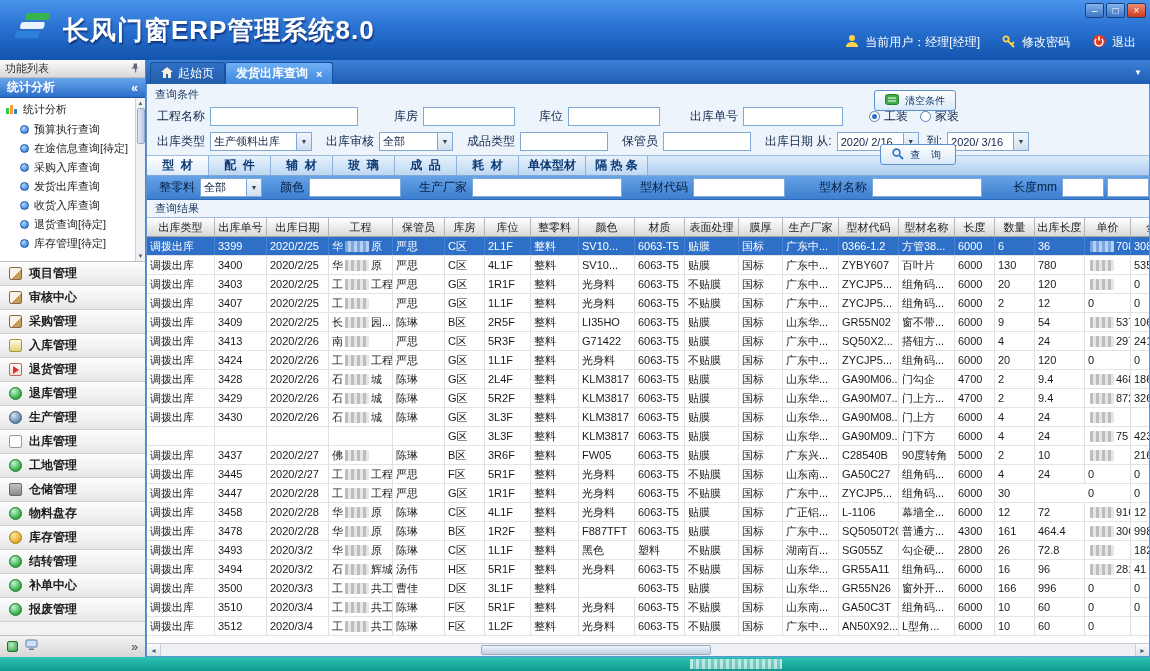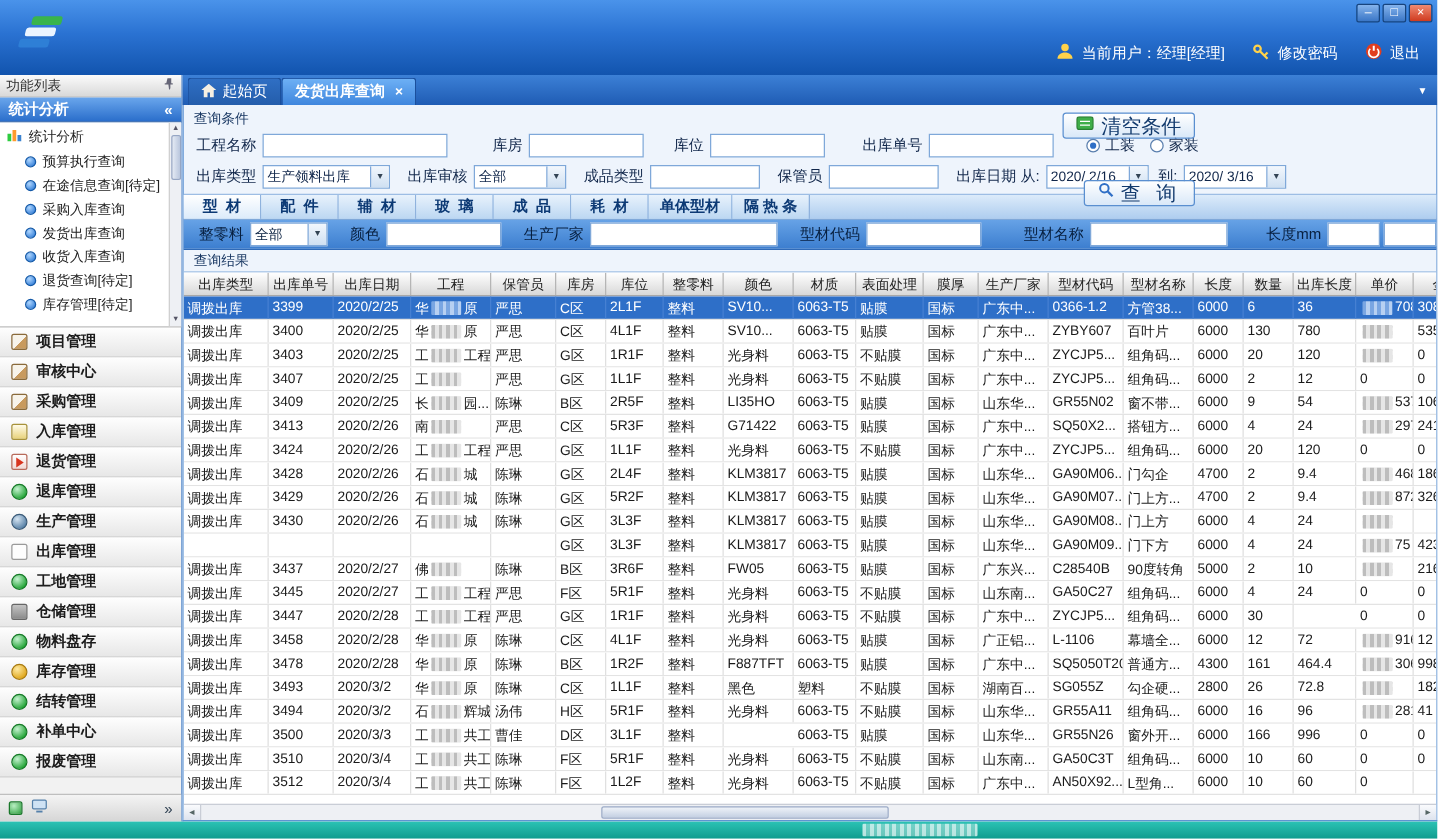--- a/index.html
+++ b/index.html
@@ -72,21 +72,21 @@
   .qrow{display:flex;align-items:center;height:25px;font-size:12px;color:#10264a;white-space:nowrap}
   .tbox{height:19px;border:1px solid #7fa8d9;background:#fff;font-size:11px;padding:0 3px;font-family:inherit;outline:none}
   .combo{height:19px;border:1px solid #7fa8d9;background:#fff;display:inline-flex;align-items:center;font-size:11px;
          padding-left:3px;white-space:nowrap;overflow:hidden}
   .combo .arrow{margin-left:auto;width:15px;align-self:stretch;background:linear-gradient(#f2f7fd,#cfe0f2);
                 border-left:1px solid #7fa8d9;display:flex;align-items:center;justify-content:center;font-size:7px;color:#345;flex:none}
   .radio{display:inline-flex;align-items:center;gap:4px;cursor:default}
   .rdot{width:11px;height:11px;border-radius:50%;border:1px solid #5a7fae;background:#fff;position:relative;flex:none}
   .rdot.on::after{content:"";position:absolute;inset:2px;border-radius:50%;background:#2f6fc6}
   .btn{height:21px;border:1px solid #5a8fd0;border-radius:3px;background:linear-gradient(#ffffff,#d9e8f8);
-       display:inline-flex;align-items:flex-start;gap:6px;font-size:16px;color:#123a6d;padding:0 10px;cursor:default;position:absolute;right:193px}
+       display:inline-flex;align-items:center;gap:6px;font-size:10px;color:#123a6d;padding:0 10px;cursor:default;position:absolute;right:193px}
   .btn.clear{top:6px}
   .btn.search{top:60px;letter-spacing:4px}
 
   
   .mat-tabs{height:20px;flex:none;display:flex;background:linear-gradient(#dcebfa,#aecdef);border-bottom:1px solid #7fa8d9}
   .mat-tab{min-width:62px;padding:0 9px;display:flex;align-items:center;justify-content:center;font-size:12px;font-weight:bold;
            color:#0d3a75;border-right:1px solid #8fb2dd;background:linear-gradient(#e8f2fc,#bcd7f2);white-space:pre;cursor:default}
   .mat-tab.active{background:linear-gradient(#ffffff,#dcebfa)}
 
   
@@ -135,20 +135,21 @@
   <div class="brand">
     <span>
       <svg width="42" height="42" viewBox="0 0 42 42">
         <g transform="skewX(-14)">
           <rect x="16" y="6" width="24" height="7" rx="2" fill="#39b44c"></rect>
           <rect x="13" y="15" width="24" height="7" rx="2" fill="#eaf4ff"></rect>
           <rect x="10" y="24" width="24" height="7" rx="2" fill="#2e7fd6"></rect>
         </g>
       </svg>
     </span>
+    <span class="app-title">长风门窗ERP管理系统8.0</span>
   </div>
   <div class="user-area">
     <span>
       <svg width="14" height="14" viewBox="0 0 14 14">
           <circle cx="7" cy="4" r="3" fill="#ffd24a"></circle>
           <path d="M1 13c0-3.2 2.7-5 6-5s6 1.8 6 5z" fill="#ffd24a"></path>
         </svg>
     </span>
     <span>当前用户：经理[经理]</span>
     <span class="gap"></span>

